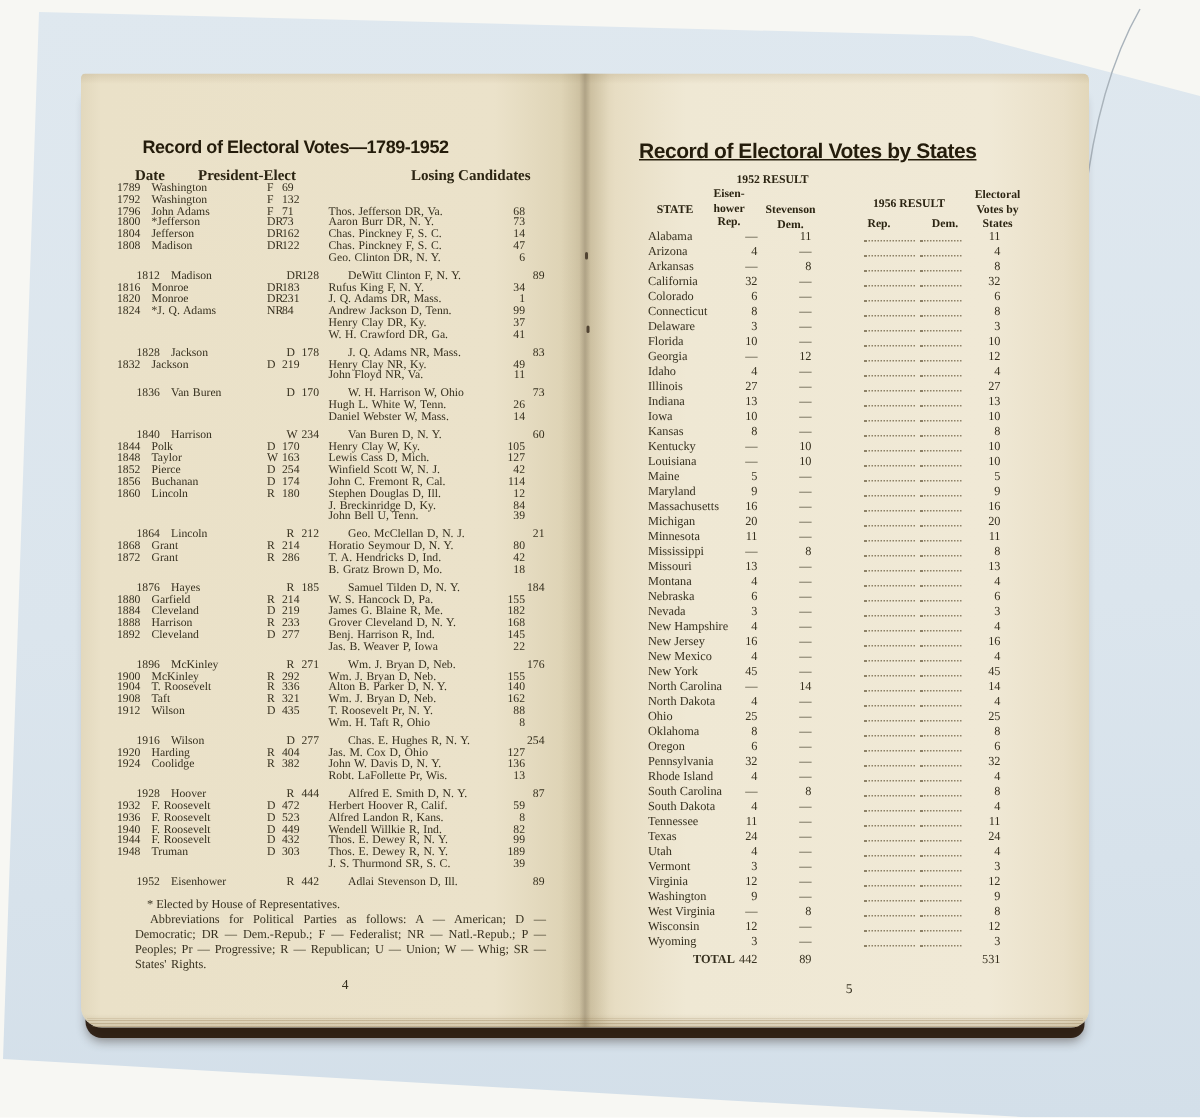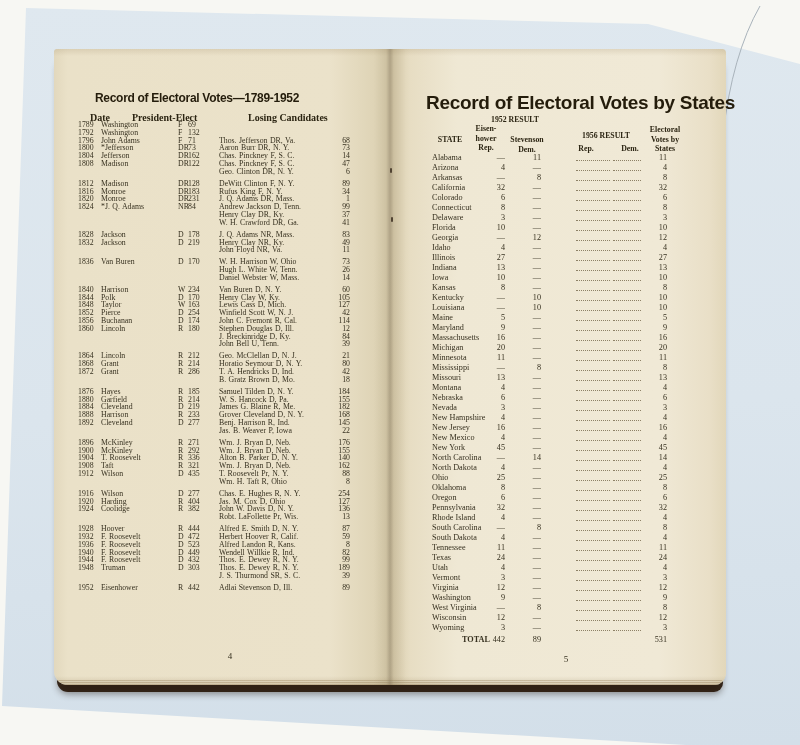--- a/index.html
+++ b/index.html
@@ -20,27 +20,27 @@
   .booklet::after{content:"";position:absolute;left:4px;right:4px;bottom:0;height:6px;
     border-radius:0 0 10px 12px;
     background:repeating-linear-gradient(to bottom,rgba(150,125,85,0) 0 1px,rgba(150,125,85,0.35) 1px 2px);}
   .gutter{position:absolute;left:320px;top:0;width:32px;height:100%;
     background:linear-gradient(to right,rgba(95,75,42,0) 0%,rgba(95,75,42,0.10) 38%,rgba(60,45,25,0.26) 50%,rgba(95,75,42,0.10) 62%,rgba(95,75,42,0) 100%);}
   .staple{position:absolute;width:2px;height:5px;background:#504332;border-radius:1px;}
   .hairline{position:absolute;left:690px;top:0;width:110px;height:200px;pointer-events:none;}
   .title{position:absolute;font-family:"Liberation Sans","DejaVu Sans",sans-serif;
     font-weight:bold;color:#241c0b;letter-spacing:-0.3px;white-space:nowrap;}
   .ltitle{left:41px;top:42px;font-size:12px;}
-  .rtitle{left:372px;top:43px;font-size:19px;}
+  .rtitle{left:372px;top:43px;font-size:14px;text-decoration:underline;}
 
   
   .lcolhead{position:absolute;top:63px;font-size:10px;font-weight:bold;color:#2b2412;white-space:nowrap;}
   .ltable{position:absolute;left:24px;top:72px;width:272px;}
   .lrow{position:relative;height:7.8px;}
-  .lrow.gap{margin-top:4.2px;}
+  .lrow.gap{margin-top:4.2px;margin-left:13px;}
   .lrow span{position:absolute;top:0;font-size:7.8px;line-height:7.8px;white-space:nowrap;color:#36301f;word-spacing:0.5px;}
   .c-year{left:0;width:22px;}
   .c-pres{left:23px;width:78px;}
   .c-party{left:100px;width:13px;}
   .c-ev{left:110px;width:19px;text-align:left;}
   .c-loser{left:141px;width:112px;}
   .c-lv{left:250px;width:22px;text-align:right;}
 
   .footnote{position:absolute;left:36px;top:549px;width:274px;font-size:8.2px;line-height:10px;color:#36301f;}
   .fn1{padding-left:8px;}
@@ -75,21 +75,21 @@
 
   <div class="booklet">
     <div class="gutter"></div>
     <div class="staple" style="left:336px;top:119px;"></div>
     <div class="staple" style="left:337px;top:168px;"></div>
 
     <div>
       <div class="title ltitle">Record of Electoral Votes—1789-1952</div>
       <div class="lcolhead" style="left:36px;">Date</div>
       <div class="lcolhead" style="left:78px;">President-Elect</div>
-      <div class="lcolhead" style="left:194px;">Losing Candidates</div>
+      <div class="lcolhead" style="left:220px;">Losing Candidates</div>
       <div class="ltable">
           <div class="lrow">
             <span class="c-year">1789</span>
             <span class="c-pres">Washington</span>
             <span class="c-party">F</span>
             <span class="c-ev">69</span>
             <span class="c-loser"></span>
             <span class="c-lv"></span>
           </div>
           <div class="lrow">
@@ -519,20 +519,22 @@
           <div class="lrow gap">
             <span class="c-year">1952</span>
             <span class="c-pres">Eisenhower</span>
             <span class="c-party">R</span>
             <span class="c-ev">442</span>
             <span class="c-loser">Adlai Stevenson D, Ill.</span>
             <span class="c-lv">89</span>
           </div>
         </div>
       <div class="footnote">
+        <div class="fn1">* Elected by House of Representatives.</div>
+        <div class="fn2">Abbreviations for Political Parties as follows: A — American; D — Democratic; DR — Dem.-Repub.; F — Federalist; NR — Natl.-Repub.; P — Peoples; Pr — Progressive; R — Republican; U — Union; W — Whig; SR — States' Rights.</div>
       </div>
       <div class="pagenum" style="left:176px;top:602px;">4</div>
     </div>
 
     <div>
       <div class="title rtitle">Record of Electoral Votes by States</div>
       <div class="rh" style="left:461px;top:66px;">1952 RESULT</div>
       <div class="rh" style="left:552px;top:66px;margin-top:16px;">1956 RESULT</div>
       <div class="rh" style="left:396px;top:86px;">STATE</div>
       <div class="rh" style="left:432px;top:75px;">

